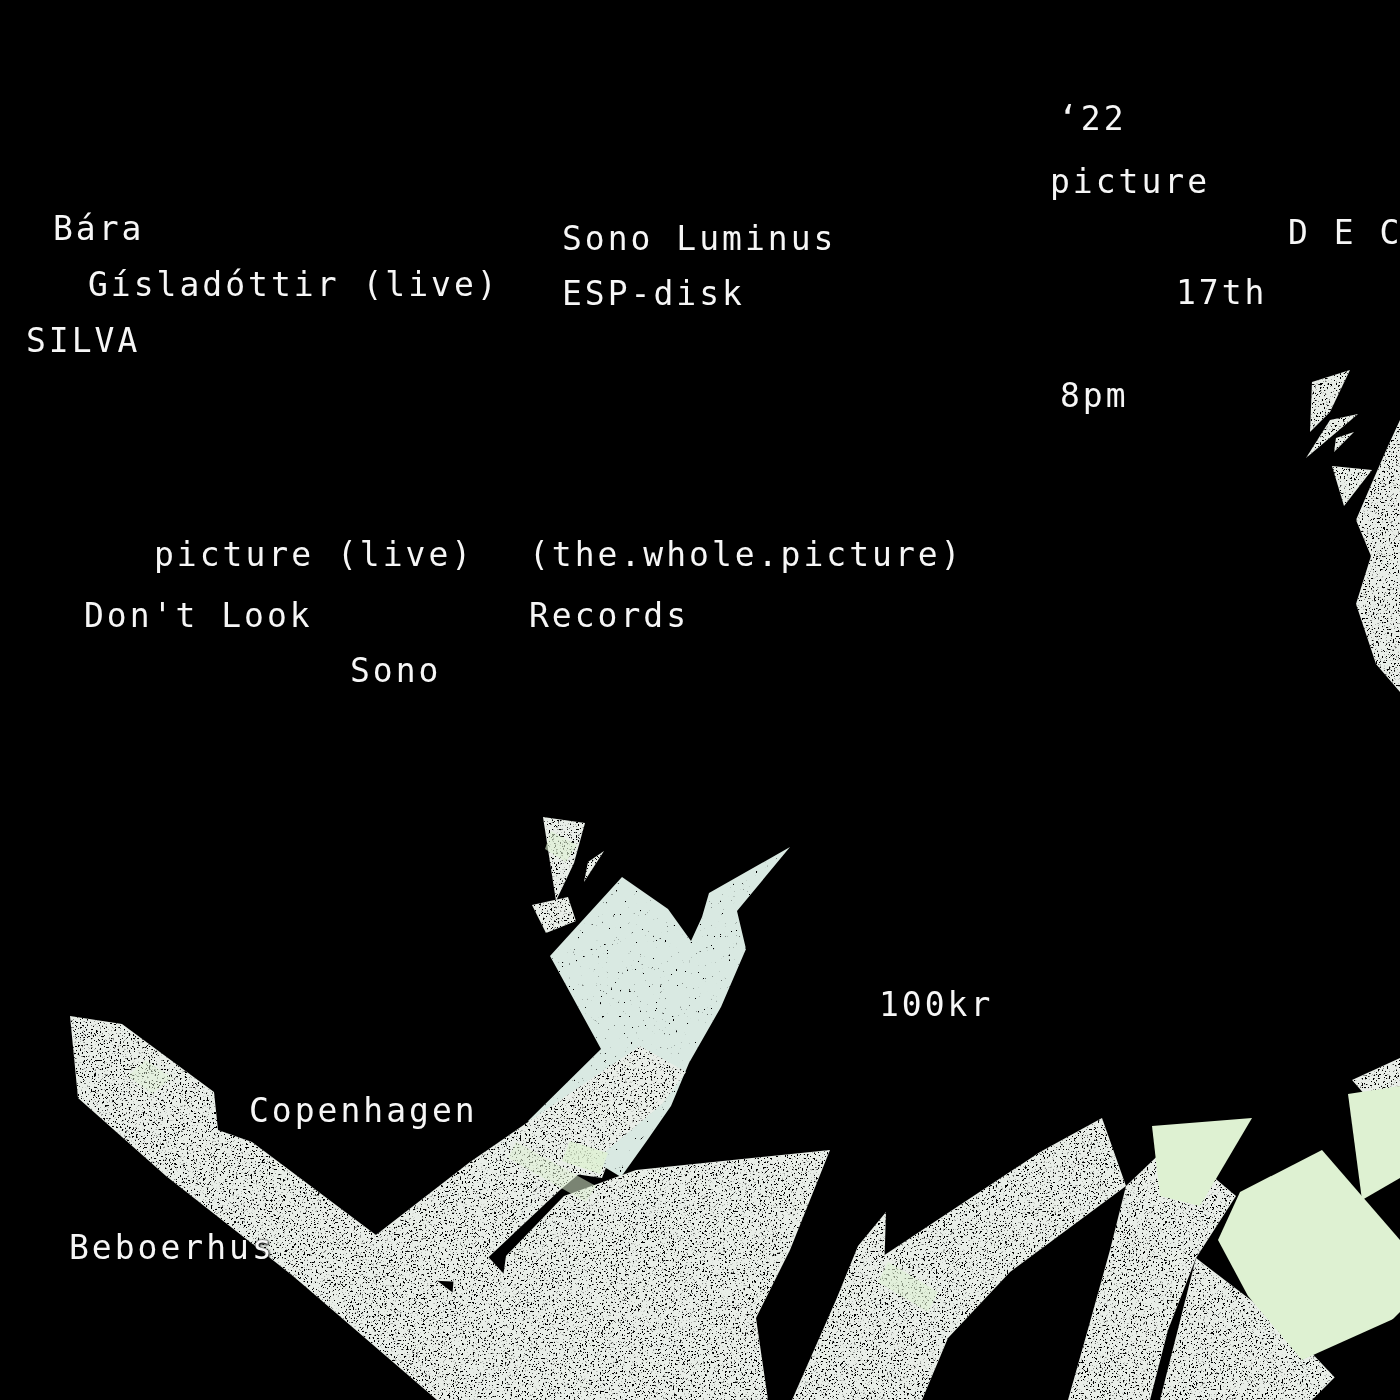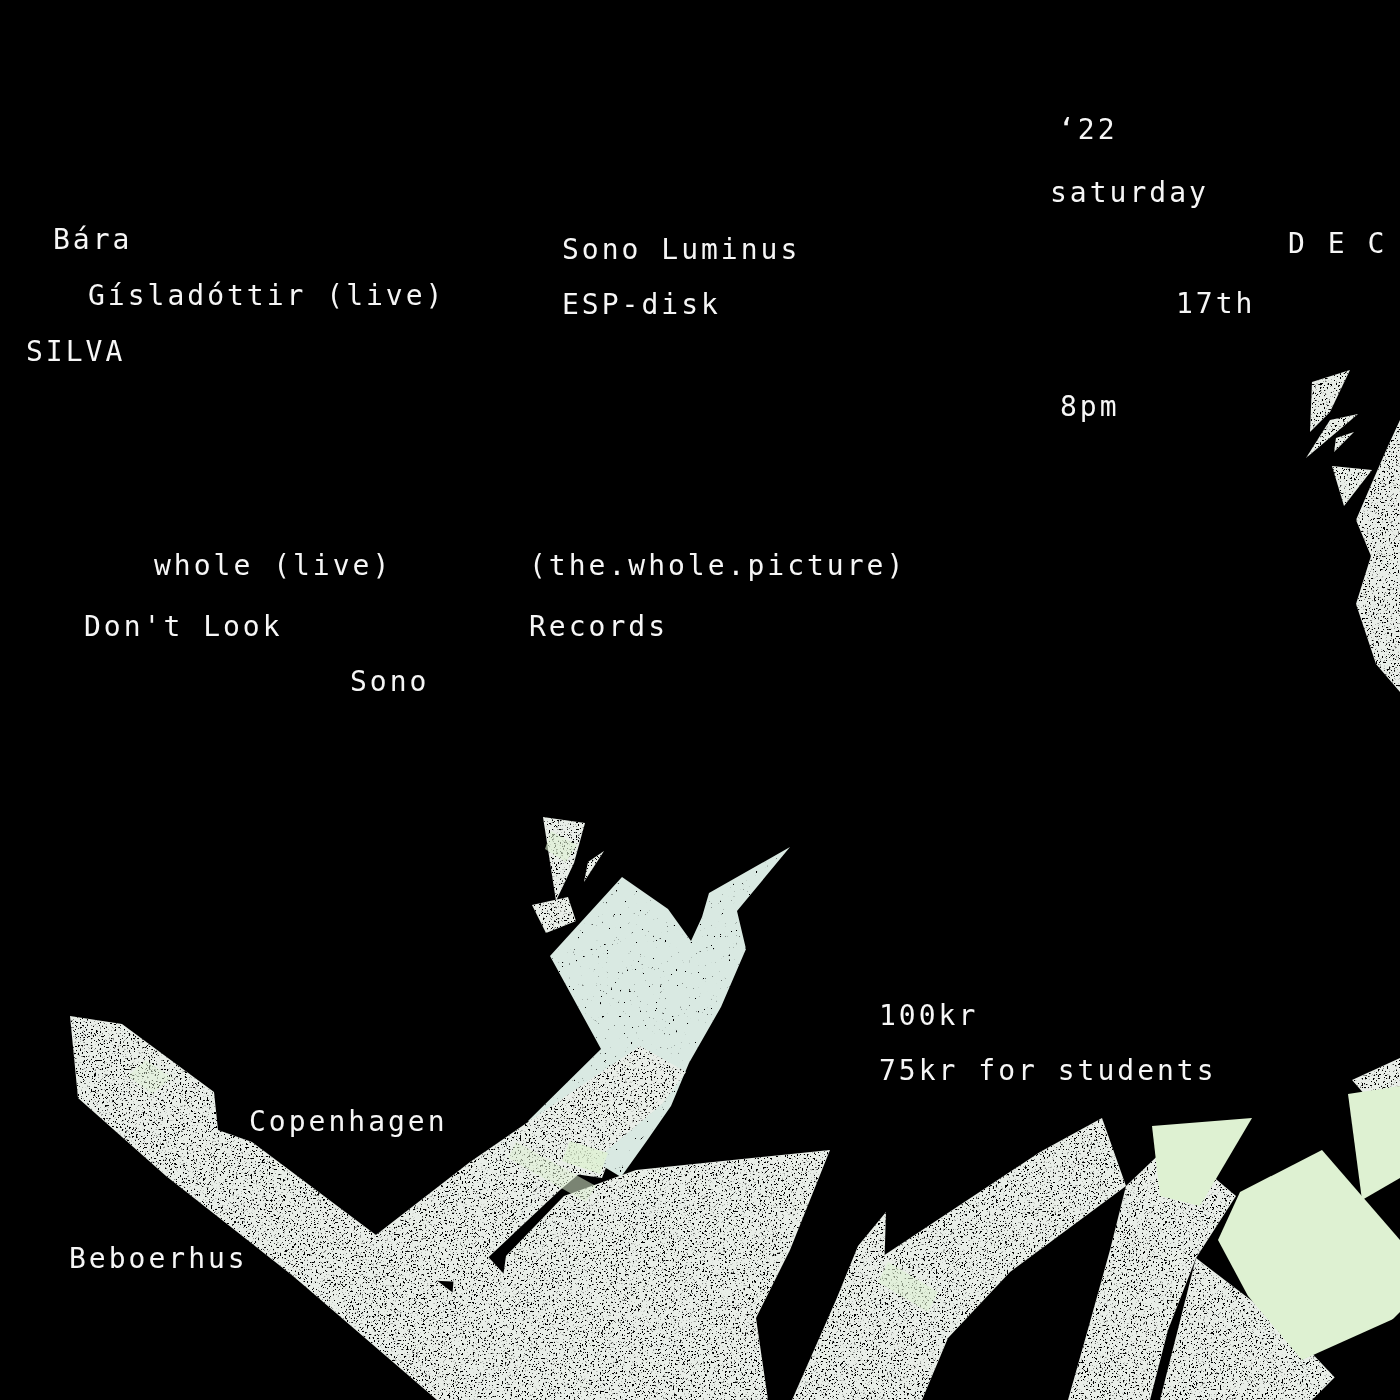--- a/index.html
+++ b/index.html
@@ -7,27 +7,26 @@
     position:relative;
     width:1400px;height:1400px;
     background:#000;
     overflow:hidden;
     font-family:"DejaVu Sans Mono","Liberation Mono",monospace;
   }
   .art{position:absolute;left:0;top:0;width:1400px;height:1400px;}
   .t{
     position:absolute;
     white-space:pre;
-    font-size:28px;
+    font-size:33px;
     line-height:1;
     letter-spacing:3px;
     color:#f6f6f6;
     text-shadow:0 1px 3px rgba(0,0,0,.95), 0 0 2px rgba(0,0,0,.85), 1px 1px 2px rgba(0,0,0,.7);
     z-index:5;
-    margin-top:14px;
   }
 </style>
 </head>
 <body>
 
 <div class="poster">
 
   <svg class="art" viewBox="0 0 1400 1400" xmlns="http://www.w3.org/2000/svg" aria-hidden="true">
     <defs>
       <filter id="grainA" x="-3%" y="-3%" width="106%" height="106%">
@@ -89,35 +88,34 @@
       <polygon opacity="0.55" points="516,1142 596,1186 586,1202 508,1158"></polygon>
       <polygon opacity="0.6" points="551,831 577,845 566,862 545,849"></polygon>
       <polygon opacity="0.6" points="888,1262 938,1292 928,1312 878,1282"></polygon>
       <polygon opacity="0.45" points="146,1060 172,1078 152,1094 128,1076"></polygon>
     </g>
 
     <polygon fill="#000000" points="1312,1400 1400,1312 1400,1400"></polygon>
   </svg>
 
   <div class="t" style="left:1058px;top:102px">‘22</div>
-  <div class="t" style="left:1050px;top:165px">saturday</div>
+  <div class="t" style="left:1050px;top:165px">picture</div>
   <div class="t" style="left:1288px;top:216px">D E C</div>
   <div class="t" style="left:1176px;top:276px">17th</div>
   <div class="t" style="left:1060px;top:379px">8pm</div>
 
   <div class="t" style="left:53px;top:212px">Bára</div>
   <div class="t" style="left:88px;top:268px">Gísladóttir (live)</div>
   <div class="t" style="left:26px;top:324px">SILVA</div>
   <div class="t" style="left:562px;top:222px">Sono Luminus</div>
   <div class="t" style="left:562px;top:277px">ESP-disk</div>
-  <div class="t" style="left:154px;top:538px">whole (live)</div>
+  <div class="t" style="left:154px;top:538px">picture (live)</div>
   <div class="t" style="left:529px;top:538px">(the.whole.picture)</div>
   <div class="t" style="left:84px;top:599px">Don't Look</div>
   <div class="t" style="left:350px;top:654px">Sono</div>
   <div class="t" style="left:529px;top:599px">Records</div>
 
   <div class="t" style="left:879px;top:988px">100kr</div>
-  <div class="t" style="left:879px;top:1043px">75kr for students</div>
 
   <div class="t" style="left:249px;top:1094px">Copenhagen</div>
   <div class="t" style="left:69px;top:1231px">Beboerhus</div>
 
 </div>
 
 </body></html>

